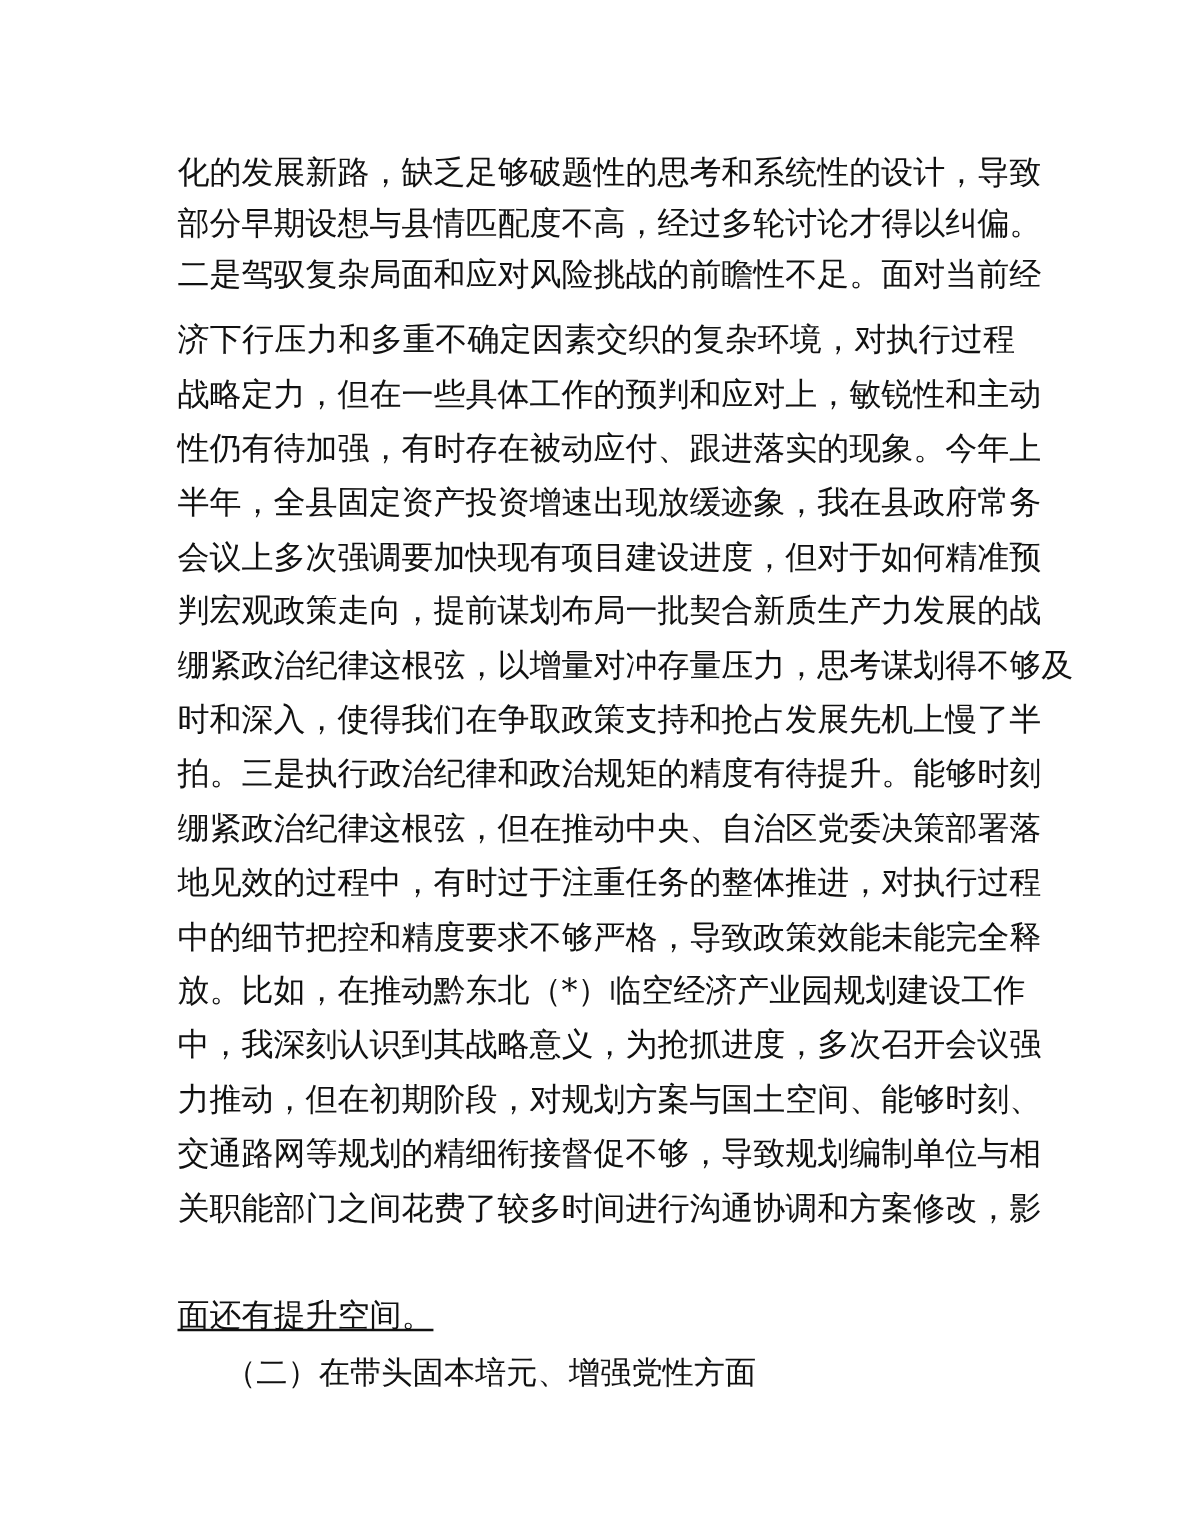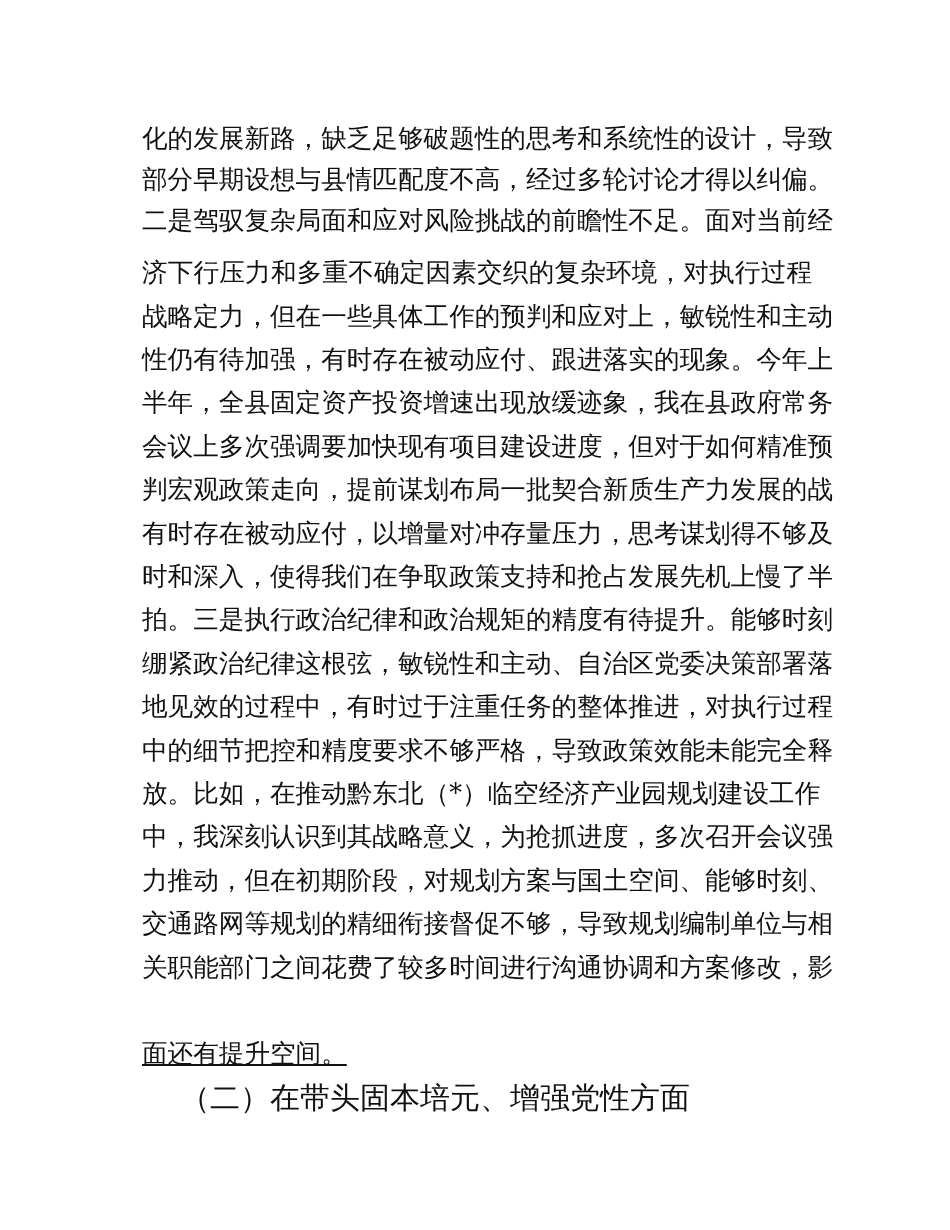--- a/index.html
+++ b/index.html
@@ -36,42 +36,42 @@
       text-align-last: justify;
     }
     .line.last {
       text-align-last: left;
       text-decoration: underline;
     }
     .heading {
       position: absolute;
       left: 180px;
       height: 41px;
-      font-size: 30px;
+      font-size: 25px;
       line-height: 41px;
       white-space: nowrap;
     }
   </style>
 </head>
 <body>
 
 <div class="page">
   <div class="line" style="top:101px">化的发展新路，缺乏足够破题性的思考和系统性的设计，导致</div>
   <div class="line" style="top:142px">部分早期设想与县情匹配度不高，经过多轮讨论才得以纠偏。</div>
   <div class="line" style="top:183px">二是驾驭复杂局面和应对风险挑战的前瞻性不足。面对当前经</div>
   <div class="line" style="top:235px">济下行压力和多重不确定因素交织的复杂环境，对执行过程</div>
   <div class="line" style="top:279px">战略定力，但在一些具体工作的预判和应对上，敏锐性和主动</div>
   <div class="line" style="top:322px">性仍有待加强，有时存在被动应付、跟进落实的现象。今年上</div>
   <div class="line" style="top:365px">半年，全县固定资产投资增速出现放缓迹象，我在县政府常务</div>
   <div class="line" style="top:409px">会议上多次强调要加快现有项目建设进度，但对于如何精准预</div>
   <div class="line" style="top:452px">判宏观政策走向，提前谋划布局一批契合新质生产力发展的战</div>
-  <div class="line" style="top:496px">有时存在被动应付，以增量对冲存量压力，思考谋划得不够及</div>
+  <div class="line" style="top:496px">绷紧政治纪律这根弦，以增量对冲存量压力，思考谋划得不够及</div>
   <div class="line" style="top:539px">时和深入，使得我们在争取政策支持和抢占发展先机上慢了半</div>
   <div class="line" style="top:582px">拍。三是执行政治纪律和政治规矩的精度有待提升。能够时刻</div>
-  <div class="line" style="top:626px">绷紧政治纪律这根弦，敏锐性和主动、自治区党委决策部署落</div>
+  <div class="line" style="top:626px">绷紧政治纪律这根弦，但在推动中央、自治区党委决策部署落</div>
   <div class="line" style="top:669px">地见效的过程中，有时过于注重任务的整体推进，对执行过程</div>
   <div class="line" style="top:713px">中的细节把控和精度要求不够严格，导致政策效能未能完全释</div>
   <div class="line" style="top:756px">放。比如，在推动黔东北（*）临空经济产业园规划建设工作</div>
   <div class="line" style="top:799px">中，我深刻认识到其战略意义，为抢抓进度，多次召开会议强</div>
   <div class="line" style="top:843px">力推动，但在初期阶段，对规划方案与国土空间、能够时刻、</div>
   <div class="line" style="top:886px">交通路网等规划的精细衔接督促不够，导致规划编制单位与相</div>
   <div class="line" style="top:930px">关职能部门之间花费了较多时间进行沟通协调和方案修改，影</div>
   <div class="line last" style="top:1016px">面还有提升空间。</div>
   <div class="heading" style="top:1060px">（二）在带头固本培元、增强党性方面</div>
 </div>

